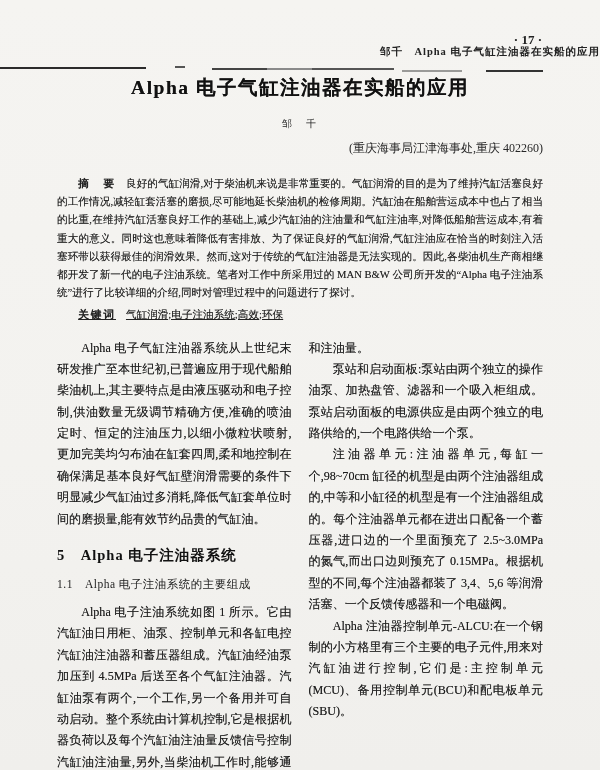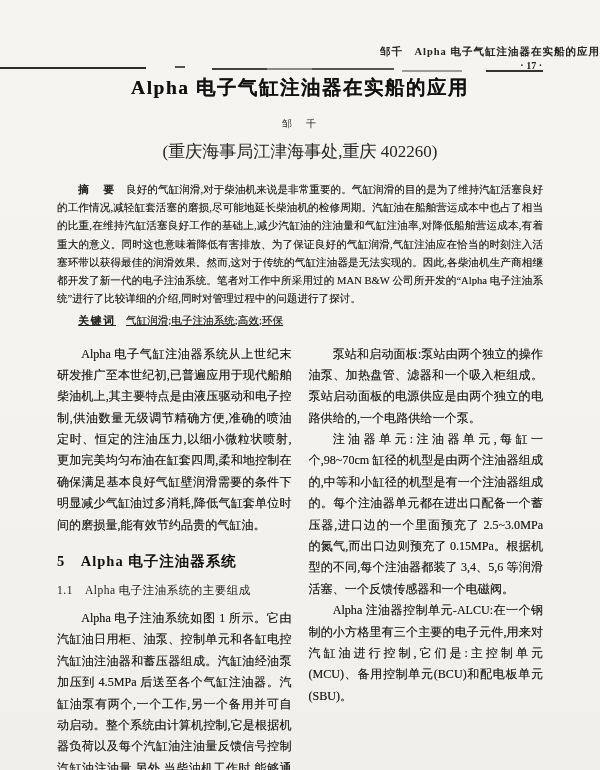--- a/index.html
+++ b/index.html
@@ -18,22 +18,22 @@
     padding: 0 57px;
   }
   
   .running-head {
     position: absolute; top: 45px; left: 0; width: 600px;
     text-align: right;
     font-size: 10.5px; font-weight: bold; letter-spacing: 1px;
     color: #222;
   }
   .page-number {
-    position: absolute; top: 60px; right: 58px;
-    font-size: 10px; font-weight: bold; color: #222;
+    position: absolute; top: 32px; right: 58px;
+    font-size: 13px; font-weight: bold; color: #222;
   }
   .rule { position: absolute; background: #3a3a3a; height: 2px; }
   .rule-left   { top: 67px; left: 0;   width: 146px; height: 2px; background:#2b2b2b; }
   .rule-dash   { top: 66px; left: 175px; width: 10px; height: 2px; background:#555; }
   .rule-center { top: 68px; left: 212px; width: 182px; height: 2px;
                  background: linear-gradient(90deg,#444 0 30%, #8a8a8a 30% 55%, #555 55% 100%); }
   .rule-right  { top: 70px; right: 57px; width: 57px; height: 2px; background:#333; }
   .rule-mid    { top: 70px; left: 402px; width: 60px; height: 2px; background:#9a9a98; }
   
   .title {
@@ -41,22 +41,22 @@
     text-align: center;
     font-size: 19.5px; font-weight: bold; letter-spacing: 1.5px;
     color: #111;
     text-shadow: 0 0 0.5px rgba(0,0,0,.6);
   }
   .author {
     margin-top: 16px; text-align: center;
     font-size: 10px; letter-spacing: 2px; color: #222;
   }
   .affiliation {
-    margin-top: 9px; text-align: center;
-    font-size: 17px; color: #262626;
+    margin-top: 9px; text-align: right;
+    font-size: 12px; color: #262626;
   }
   
   .abstract {
     margin-top: 18px;
     font-size: 10.6px; line-height: 1.72;
     text-align: justify; color: #222;
     text-shadow: 0 0 0.4px rgba(0,0,0,.45);
   }
   .abstract .lead-indent { display: inline-block; width: 2em; }
   .block-label { font-weight: bold; letter-spacing: 2px; margin-right: 10px; }
@@ -116,20 +116,21 @@
   <div class="columns">
 
     <div class="col">
       <p class="indent">Alpha 电子气缸注油器系统从上世纪末研发推广至本世纪初,已普遍应用于现代船舶柴油机上,其主要特点是由液压驱动和电子控制,供油数量无级调节精确方便,准确的喷油定时、恒定的注油压力,以细小微粒状喷射,更加完美均匀布油在缸套四周,柔和地控制在确保满足基本良好气缸壁润滑需要的条件下明显减少气缸油过多消耗,降低气缸套单位时间的磨损量,能有效节约品贵的气缸油。</p>
       <h2 class="sec-h1">5　Alpha 电子注油器系统</h2>
       <h3 class="sec-h2">1.1　Alpha 电子注油系统的主要组成</h3>
       <p class="indent">Alpha 电子注油系统如图 1 所示。它由汽缸油日用柜、油泵、控制单元和各缸电控汽缸油注油器和蓄压器组成。汽缸油经油泵加压到 4.5MPa 后送至各个气缸注油器。汽缸油泵有两个,一个工作,另一个备用并可自动启动。整个系统由计算机控制,它是根据机器负荷以及每个汽缸油注油量反馈信号控制汽缸油注油量,另外,当柴油机工作时,能够通过传感器给主控单元发送一个曲柄位置信号,主控单元根据上述信号,在最佳的注油定时时刻给气缸注油器的电磁阀发送开|关信号,控制气缸的注油定时</p>
     </div>
 
     <div class="col">
+      <p>和注油量。</p>
       <p class="indent">泵站和启动面板:泵站由两个独立的操作油泵、加热盘管、滤器和一个吸入柜组成。泵站启动面板的电源供应是由两个独立的电路供给的,一个电路供给一个泵。</p>
       <p class="indent">注油器单元:注油器单元,每缸一个,98~70cm 缸径的机型是由两个注油器组成的,中等和小缸径的机型是有一个注油器组成的。每个注油器单元都在进出口配备一个蓄压器,进口边的一个里面预充了 2.5~3.0MPa 的氮气,而出口边则预充了 0.15MPa。根据机型的不同,每个注油器都装了 3,4、5,6 等润滑活塞、一个反馈传感器和一个电磁阀。</p>
       <p class="indent">Alpha 注油器控制单元-ALCU:在一个钢制的小方格里有三个主要的电子元件,用来对汽缸油进行控制,它们是:主控制单元(MCU)、备用控制单元(BCU)和配电板单元(SBU)。</p>
 
     </div>
 
   </div>
 </div>
 
 </body></html>

